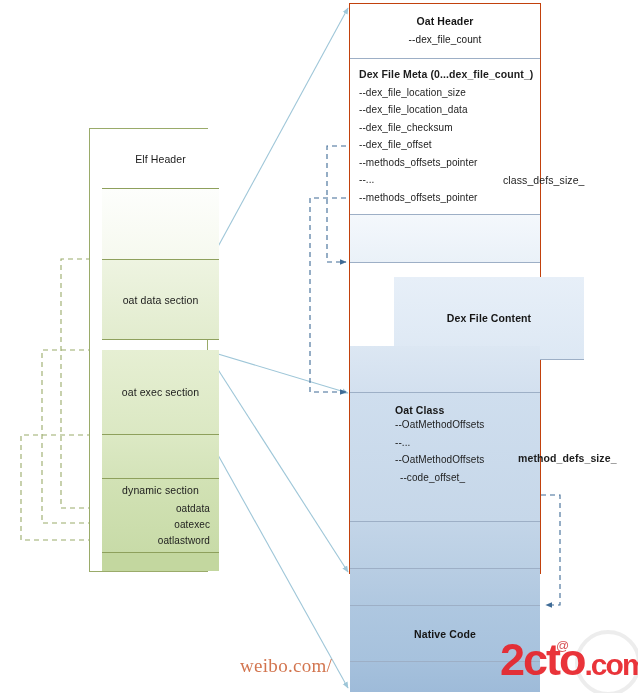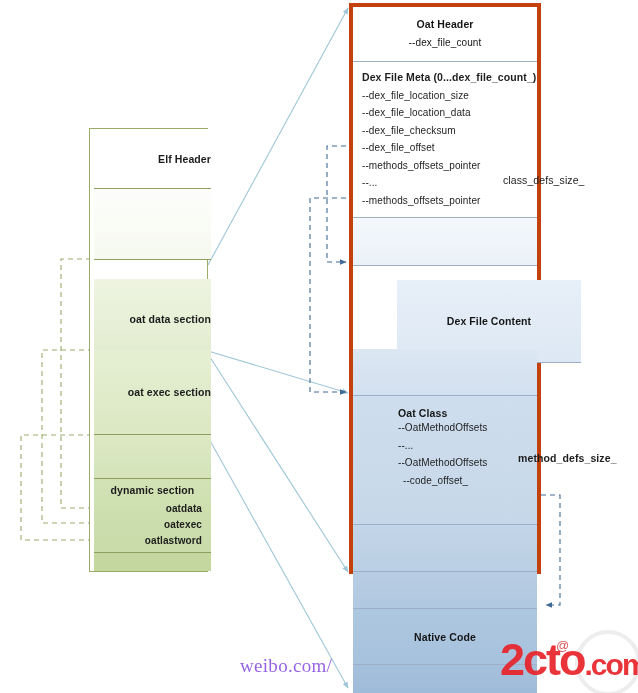--- a/index.html
+++ b/index.html
@@ -13,32 +13,32 @@
   
   #links{position:absolute;left:0;top:0;width:638px;height:693px;}
 
   
   .elf-box{
     position:absolute;left:89px;top:128px;width:119px;height:444px;
     border:1px solid #9aab6a;box-sizing:border-box;
     background:#ffffff;
   }
   .elf-seg{
-    position:absolute;left:4px;width:100%;box-sizing:border-box;
+    position:absolute;left:12px;width:100%;box-sizing:border-box;
     border-bottom:1px solid #8ea05c;
-    display:flex;align-items:center;justify-content:flex-end;
-    font-size:10.5px;font-weight:bold;color:#1b1b1b;
+    display:flex;align-items:center;justify-content:center;
+    font-size:10.5px;font-weight:normal;color:#1b1b1b;
     text-align:center;letter-spacing:.1px;
   }
   .elf-seg.noline{border-bottom:none;}
 
   
   .oat-box{
     position:absolute;left:349px;top:3px;width:192px;height:571px;
-    border:4px solid #c2410c;box-sizing:border-box;background:#fff;
+    border:1px solid #c2410c;box-sizing:border-box;background:#fff;
   }
   .oat-seg{
     position:absolute;left:0;width:100%;box-sizing:border-box;
     border-bottom:1px solid #9dafc6;
   }
   .oat-seg.noline{border-bottom:none;}
   .oat-title{
     font-size:10.5px;font-weight:bold;color:#161616;text-align:center;
     letter-spacing:.1px;
   }
@@ -57,21 +57,21 @@
 
   
   .dyn-sub{
     font-size:10px;color:#1d1d1d;text-align:right;padding-right:9px;
     line-height:16px;white-space:nowrap;
   }
 
   
   .wm-weibo{
     position:absolute;left:240px;top:655px;
-    font-size:19px;color:#6d28d9;opacity:.72;
+    font-size:19px;color:#c2410c;opacity:.72;
     font-family:"Liberation Serif","DejaVu Serif",serif;white-space:nowrap;
     letter-spacing:.3px;
   }
   .wm-2cto{
     position:absolute;left:500px;top:634px;
     font-size:45px;font-weight:bold;color:#e8232a;opacity:.92;
     font-family:"Liberation Sans",sans-serif;white-space:nowrap;
     letter-spacing:-2px;
   }
   .wm-cn{
@@ -136,21 +136,21 @@
   <div class="elf-box">
 
     <div class="elf-seg" style="top:0px;height:60px;background:#ffffff;">
       <span>Elf Header</span>
     </div>
 
     <div class="elf-seg" style="top:60px;height:71px;background:linear-gradient(to bottom,#fdfefc,#f6f9ef);">
       <span></span>
     </div>
 
-    <div class="elf-seg" style="top:131px;height:80px;background:linear-gradient(to bottom,#eef4e1,#e2ecce);margin-top:19px;">
+    <div class="elf-seg" style="top:131px;height:80px;background:linear-gradient(to bottom,#eef4e1,#e2ecce);">
       <span>oat data section</span>
     </div>
 
     <div class="elf-seg" style="top:221px;height:85px;background:linear-gradient(to bottom,#e6efd3,#dbe8c3);">
       <span>oat exec section</span>
     </div>
 
     <div class="elf-seg" style="top:306px;height:44px;background:linear-gradient(to bottom,#dce9c4,#d4e3b9);">
       <span></span>
     </div>

